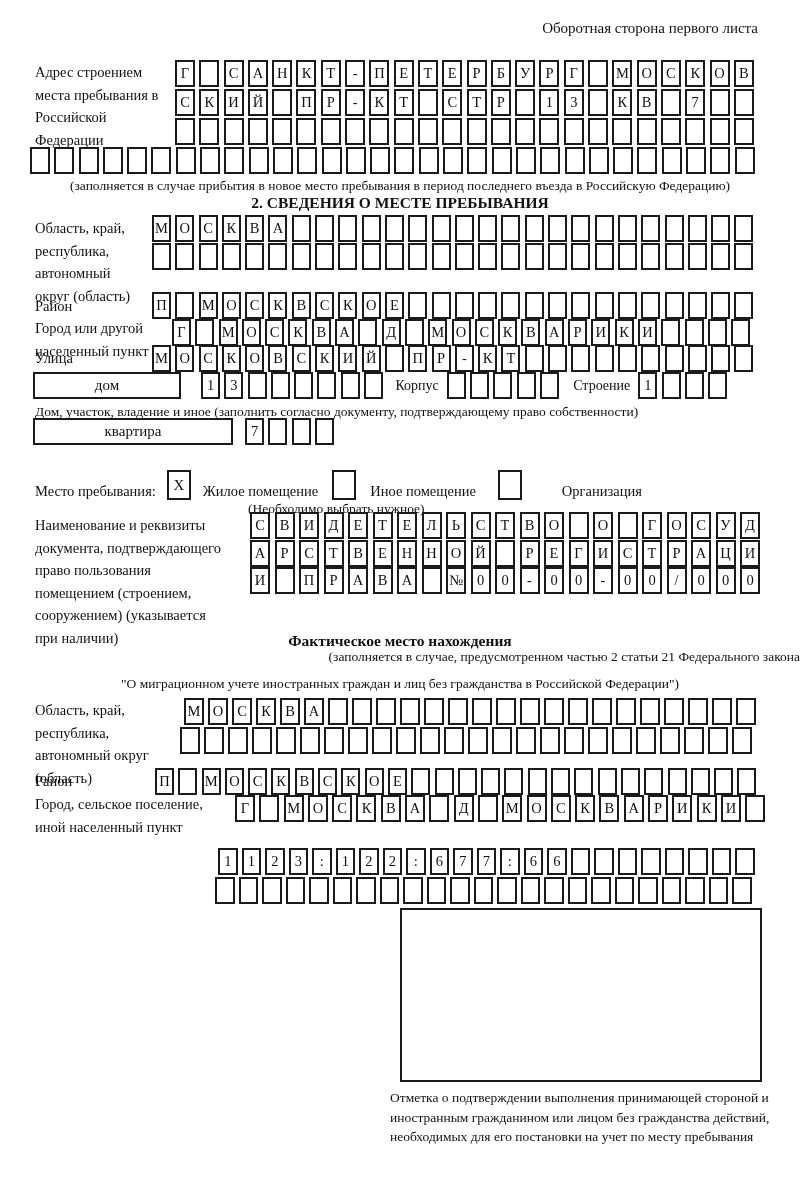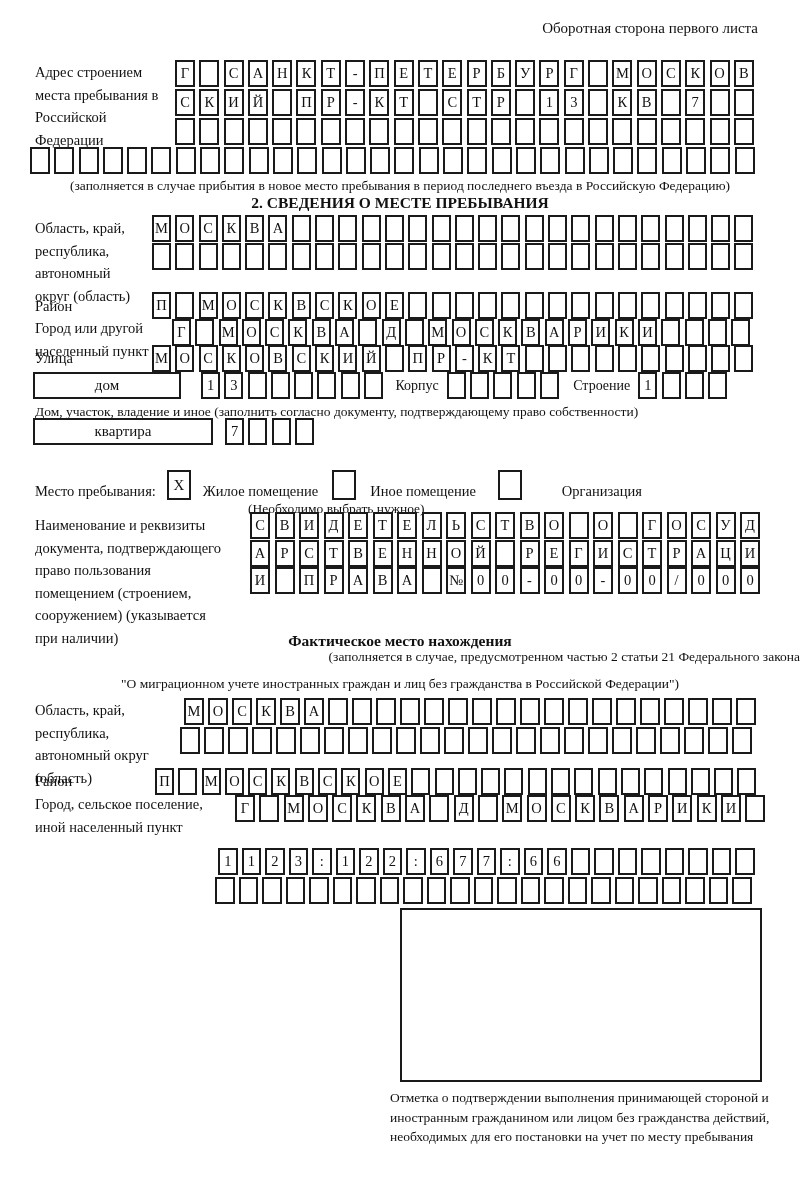--- a/index.html
+++ b/index.html
@@ -328,21 +328,21 @@
     <span class="grid g-s2">
         <span class="cell filled">1</span>
         <span class="cell"></span>
         <span class="cell"></span>
         <span class="cell"></span>
       </span>
   </div>
   <div class="abs note" style="left:35px; top:403px;text-align:right;">Дом, участок, владение и иное (заполнить согласно документу, подтверждающему право собственности)</div>
 
   <div class="abs grid" style="left:33px; top:418px; align-items:flex-start;">
-    <span class="lblbox" style="width:180px; margin-right:12px;">квартира</span>
+    <span class="lblbox" style="width:200px; margin-right:12px;">квартира</span>
     <span class="grid g-s2">
         <span class="cell filled">7</span>
         <span class="cell"></span>
         <span class="cell"></span>
         <span class="cell"></span>
       </span>
   </div>
 
   <div class="abs stay-row" style="left:35px; top:470px;">
     <span>Место пребывания:</span>

